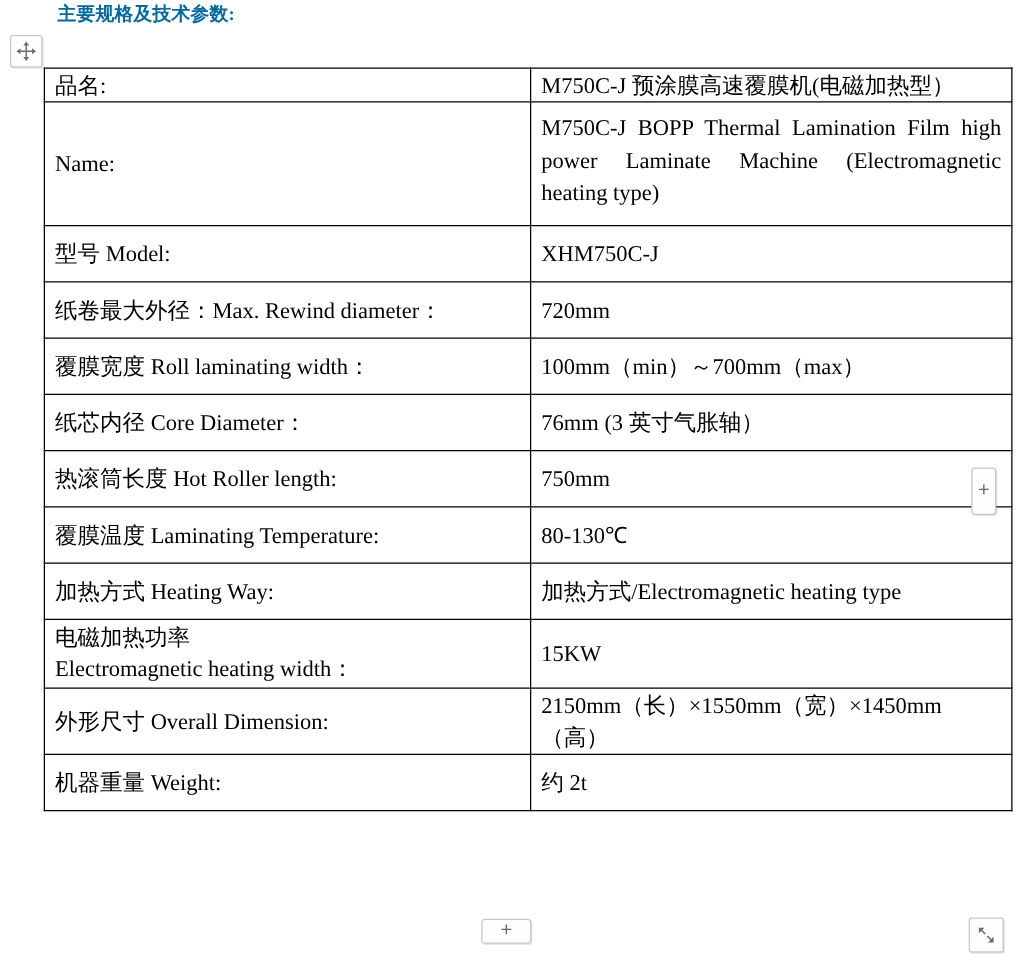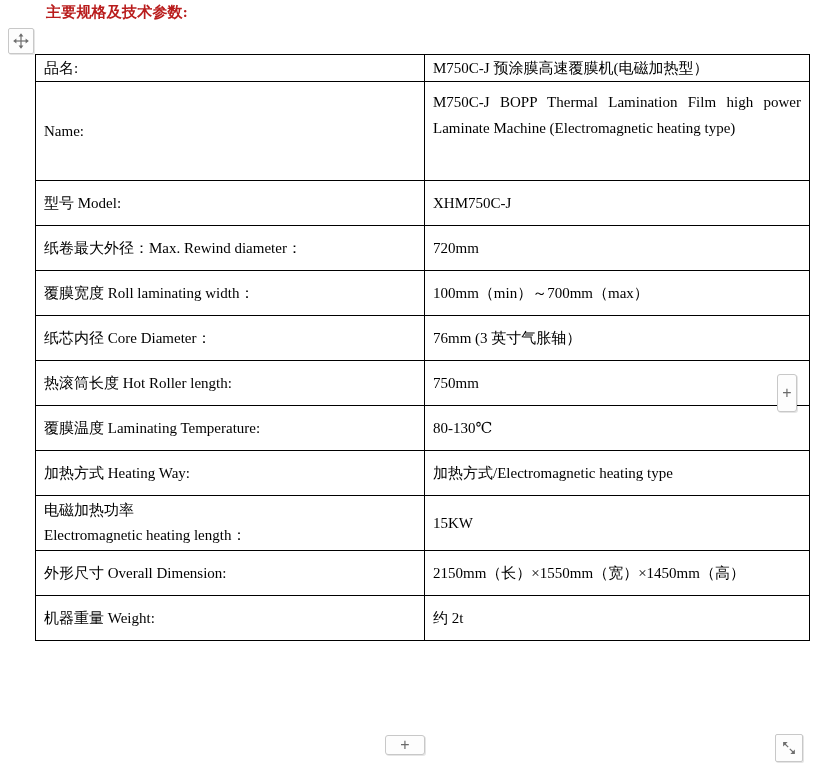--- a/index.html
+++ b/index.html
@@ -18,21 +18,21 @@
 
   
   #heading-block {
     position: absolute;
     left: 46px;
     top: 0px;
     width: 700px;
   }
   .heading-line {
     font-weight: bold;
-    color: #b91c1c;
+    color: #0369a1;
     line-height: 24px;
     white-space: nowrap;
   }
   #heading-cn {
     font-size: 15px;
     letter-spacing: 0.2px;
   }
   #heading-en {
     font-size: 16px;
     letter-spacing: 0.1px;
@@ -45,28 +45,29 @@
     top: 54px;
     width: 740px;
     border-collapse: collapse;
     table-layout: fixed;
     background: #ffffff;
   }
   #spec-table td {
     border: 1px solid #000000;
     vertical-align: middle;
     padding: 0 8px;
-    font-size: 15px;
+    font-size: 18px;
     line-height: 26px;
   }
   #spec-table td.label-cell {
     width: 372px;
   }
   #spec-table td.value-cell {
     width: 368px;
+    font-family: Liberation Serif, serif;
   }
   .cell-text {
     display: block;
   }
   
   .justify-text {
     text-align: justify;
     text-align-last: left;
     line-height: 26px;
     padding: 2px 0;
@@ -214,21 +215,21 @@
         <span class="cell-text">加热方式 Heating Way:</span>
       </td>
       <td class="value-cell">
         <span class="cell-text">加热方式/Electromagnetic heating type</span>
       </td>
     </tr>
 
     <tr>
       <td class="label-cell" style="height:54px; vertical-align:middle;">
         <span class="cell-text two-line">电磁加热功率</span>
-        <span class="cell-text two-line">Electromagnetic heating length：</span>
+        <span class="cell-text two-line">Electromagnetic heating width：</span>
       </td>
       <td class="value-cell">
         <span class="cell-text">15KW</span>
       </td>
     </tr>
 
 
     <tr>
       <td class="label-cell" style="height:44px;">
         <span class="cell-text">外形尺寸 Overall Dimension:</span>

